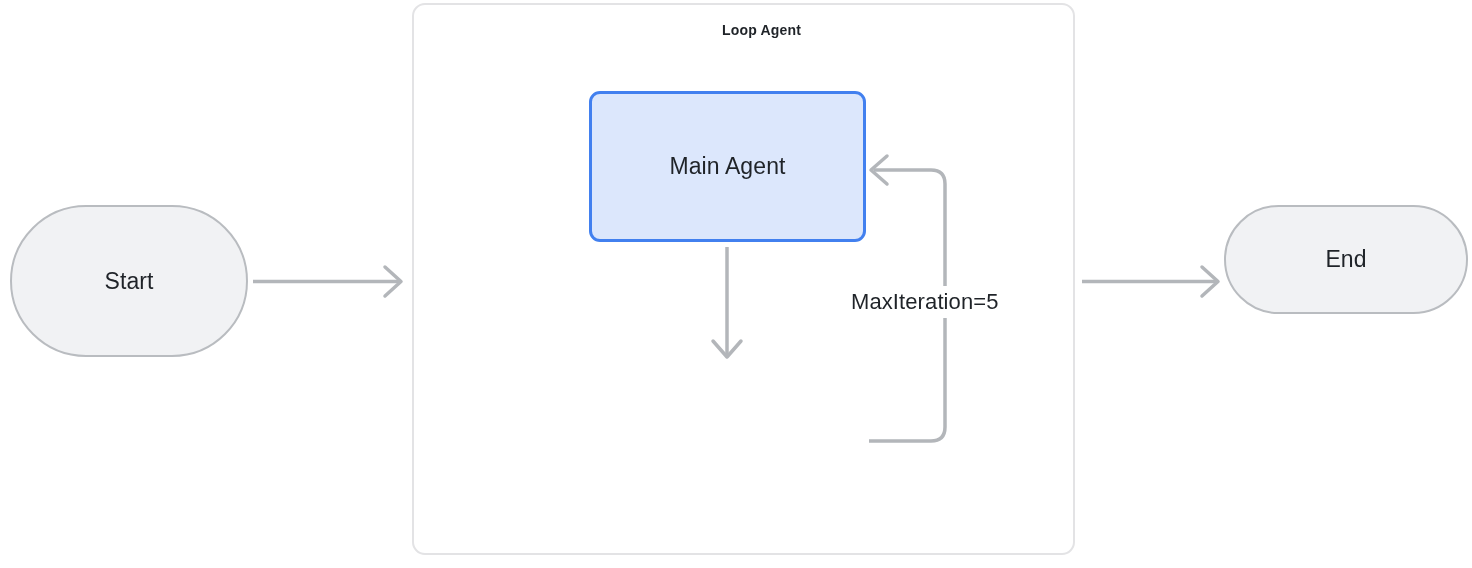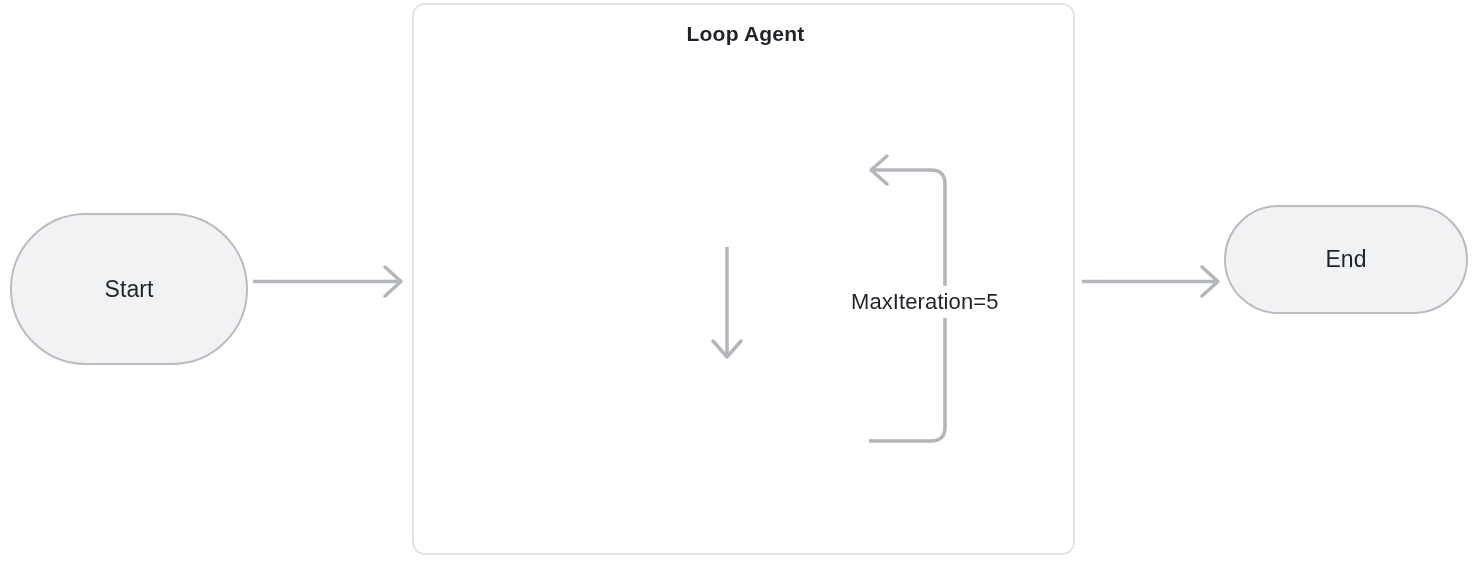--- a/index.html
+++ b/index.html
@@ -36,45 +36,45 @@
     display: flex;
     align-items: center;
     justify-content: center;
   }
   .pill .pill-label {
     font-size: 23px;
     color: #1f2328;
     letter-spacing: 0.1px;
   }
   #node-start {
-    left: 10px;  top: 205px;  width: 238px;  height: 152px; margin-top: 8px;
+    left: 10px;  top: 205px;  width: 238px;  height: 152px;
   }
   #node-end {
     left: 1224px; top: 205px; width: 244px;  height: 109px;
   }
 
   
   #loop-container {
     position: absolute;
     box-sizing: border-box;
     left: 412px;
     top: 3px;
     width: 663px;
     height: 552px;
     border: 2px solid #e3e3e5;
     border-radius: 13px;
     background: transparent;
   }
   #loop-title {
     position: absolute;
-    left: 0;
+    left: 16px;
     top: 17px;
     width: 663px;
     text-align: center;
-    font-size: 21px;
+    font-size: 14px;
     font-weight: bold;
     color: #1f2328;
     letter-spacing: 0.2px;
   }
 
   
   .agent-box {
     position: absolute;
     box-sizing: border-box;
     background: #dce7fc;
@@ -138,20 +138,23 @@
   </svg>
 
   <div class="pill" id="node-start">
     <span class="pill-label">Start</span>
   </div>
 
   <div id="loop-container">
     <div id="loop-title">Loop Agent</div>
   </div>
 
+  <div class="agent-box" id="node-main-agent">
+    <span class="agent-label">Main Agent</span>
+  </div>
 
 
   <div id="loop-edge-label">MaxIteration=5</div>
 
   <div class="pill" id="node-end">
     <span class="pill-label">End</span>
   </div>
 
 </div>
 

